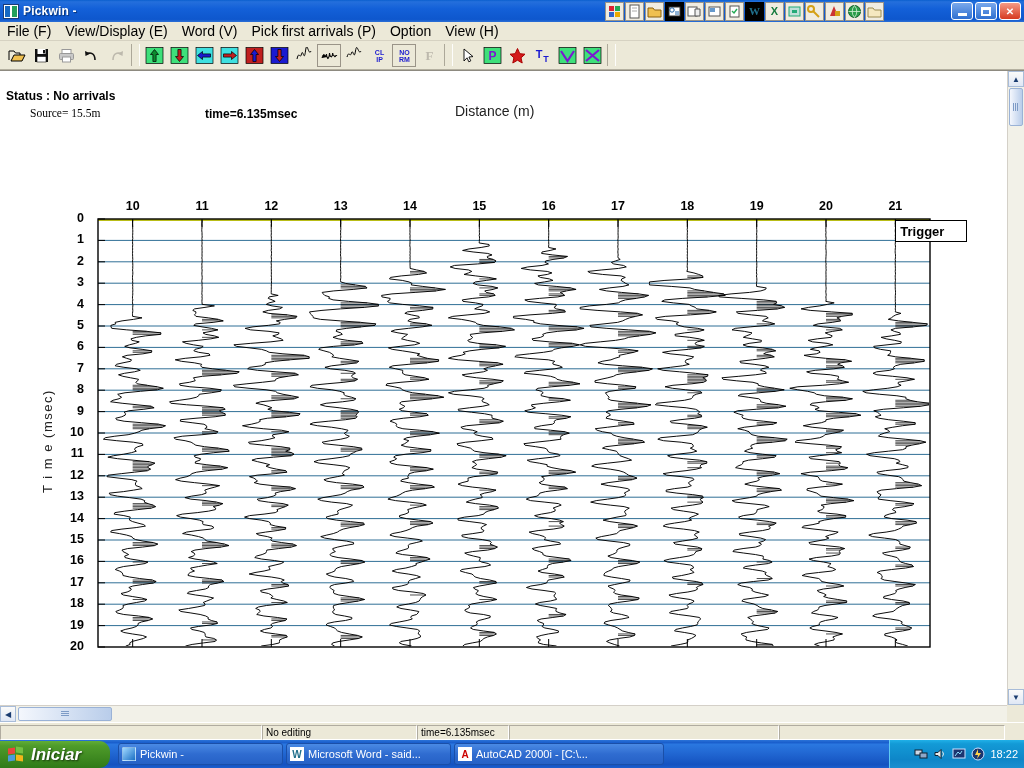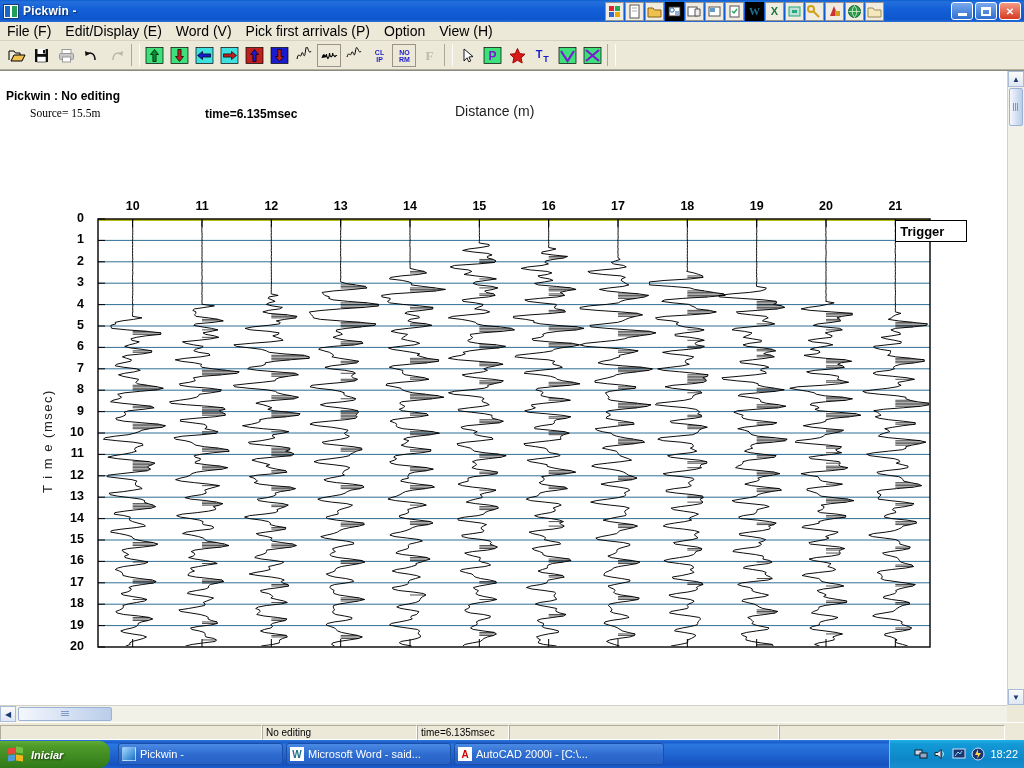--- a/index.html
+++ b/index.html
@@ -143,21 +143,21 @@
   
   .taskbar{
     position:absolute;left:0;top:740px;width:1024px;height:28px;
     background:linear-gradient(to bottom,#2b73d8 0%,#1a5fcd 9%,#2a77e0 16%,#1552c0 88%,#1c5fce 100%);
     display:flex;align-items:center;
   }
   .startbtn{
     width:110px;height:27px;margin-top:1px;
     background:linear-gradient(to bottom,#61ad36 0%,#4e9b2a 18%,#3f8a21 60%,#2f7a18 100%);
     border-top-right-radius:11px;border-bottom-right-radius:11px;
-    display:flex;align-items:center;color:#fff;font-size:11px;font-style:italic;font-weight:bold;
+    display:flex;align-items:center;color:#fff;font-size:17px;font-style:italic;font-weight:bold;
     text-shadow:1px 1px 2px rgba(0,0,0,.6);flex:0 0 auto;
   }
   .start-flag{
     width:17px;height:16px;margin-left:8px;margin-right:6px;position:relative;flex:0 0 auto;
   }
   .start-flag i{position:absolute;width:7px;height:6px;display:block;}
   .tasks{display:flex;align-items:center;margin-left:8px;gap:3px;}
   .taskbtn{
     height:22px;width:165px;
     background:linear-gradient(to bottom,#4a8ae4,#2f6cd0 50%,#2661c6);
@@ -273,21 +273,21 @@
         </div>
       <div class="wbtn max">
           <div class="glyph-max"></div>
         </div>
       <div class="wbtn close">✕</div>
     </div>
   </div>
 
   <div class="menubar">
     <div class="menuitem">File (F)</div>
-    <div class="menuitem">Edit/Display (E)</div>
+    <div class="menuitem">View/Display (E)</div>
     <div class="menuitem">Word (V)</div>
     <div class="menuitem">Pick first arrivals (P)</div>
     <div class="menuitem">Option</div>
     <div class="menuitem">View (H)</div>
   </div>
 
   <div class="toolbar">
     <div class="tbtn">
       <svg class="tico" viewBox="0 0 19 17">
           <path d="M2 13V4h5l1.5 2H13v2" fill="none" stroke="#000"></path>
@@ -424,21 +424,21 @@
           <rect x="1" y="0.5" width="17" height="16" fill="#3ee07a" stroke="#000" stroke-width=".7"></rect>
           <path d="M3 3l13 11M16 3L3 14" fill="none" stroke="#7a1ad0" stroke-width="2.2"></path>
         </svg>
     </div>
     <div class="tsep"></div>
   </div>
 
   <div class="client">
     <div class="client-inner">
 
-      <div class="statushead">Pickwin : No editing</div>
+      <div class="statushead">Status : No arrivals</div>
       <div class="sourcetxt">Source= 15.5m</div>
       <div class="timetxt">time=6.135msec</div>
       <div class="distlabel">Distance (m)</div>
 
       <div class="plotwrap">
         <div class="ylabel" style="left: 40px; top: 422px;">T i m e (msec)</div>
         <div class="yticks" style="left: 0px; width: 92px;">
             <div class="ytick" style="top: 140px; right: 8px;">0</div>
             <div class="ytick" style="top: 161.4px; right: 8px;">1</div>
             <div class="ytick" style="top: 182.8px; right: 8px;">2</div>

